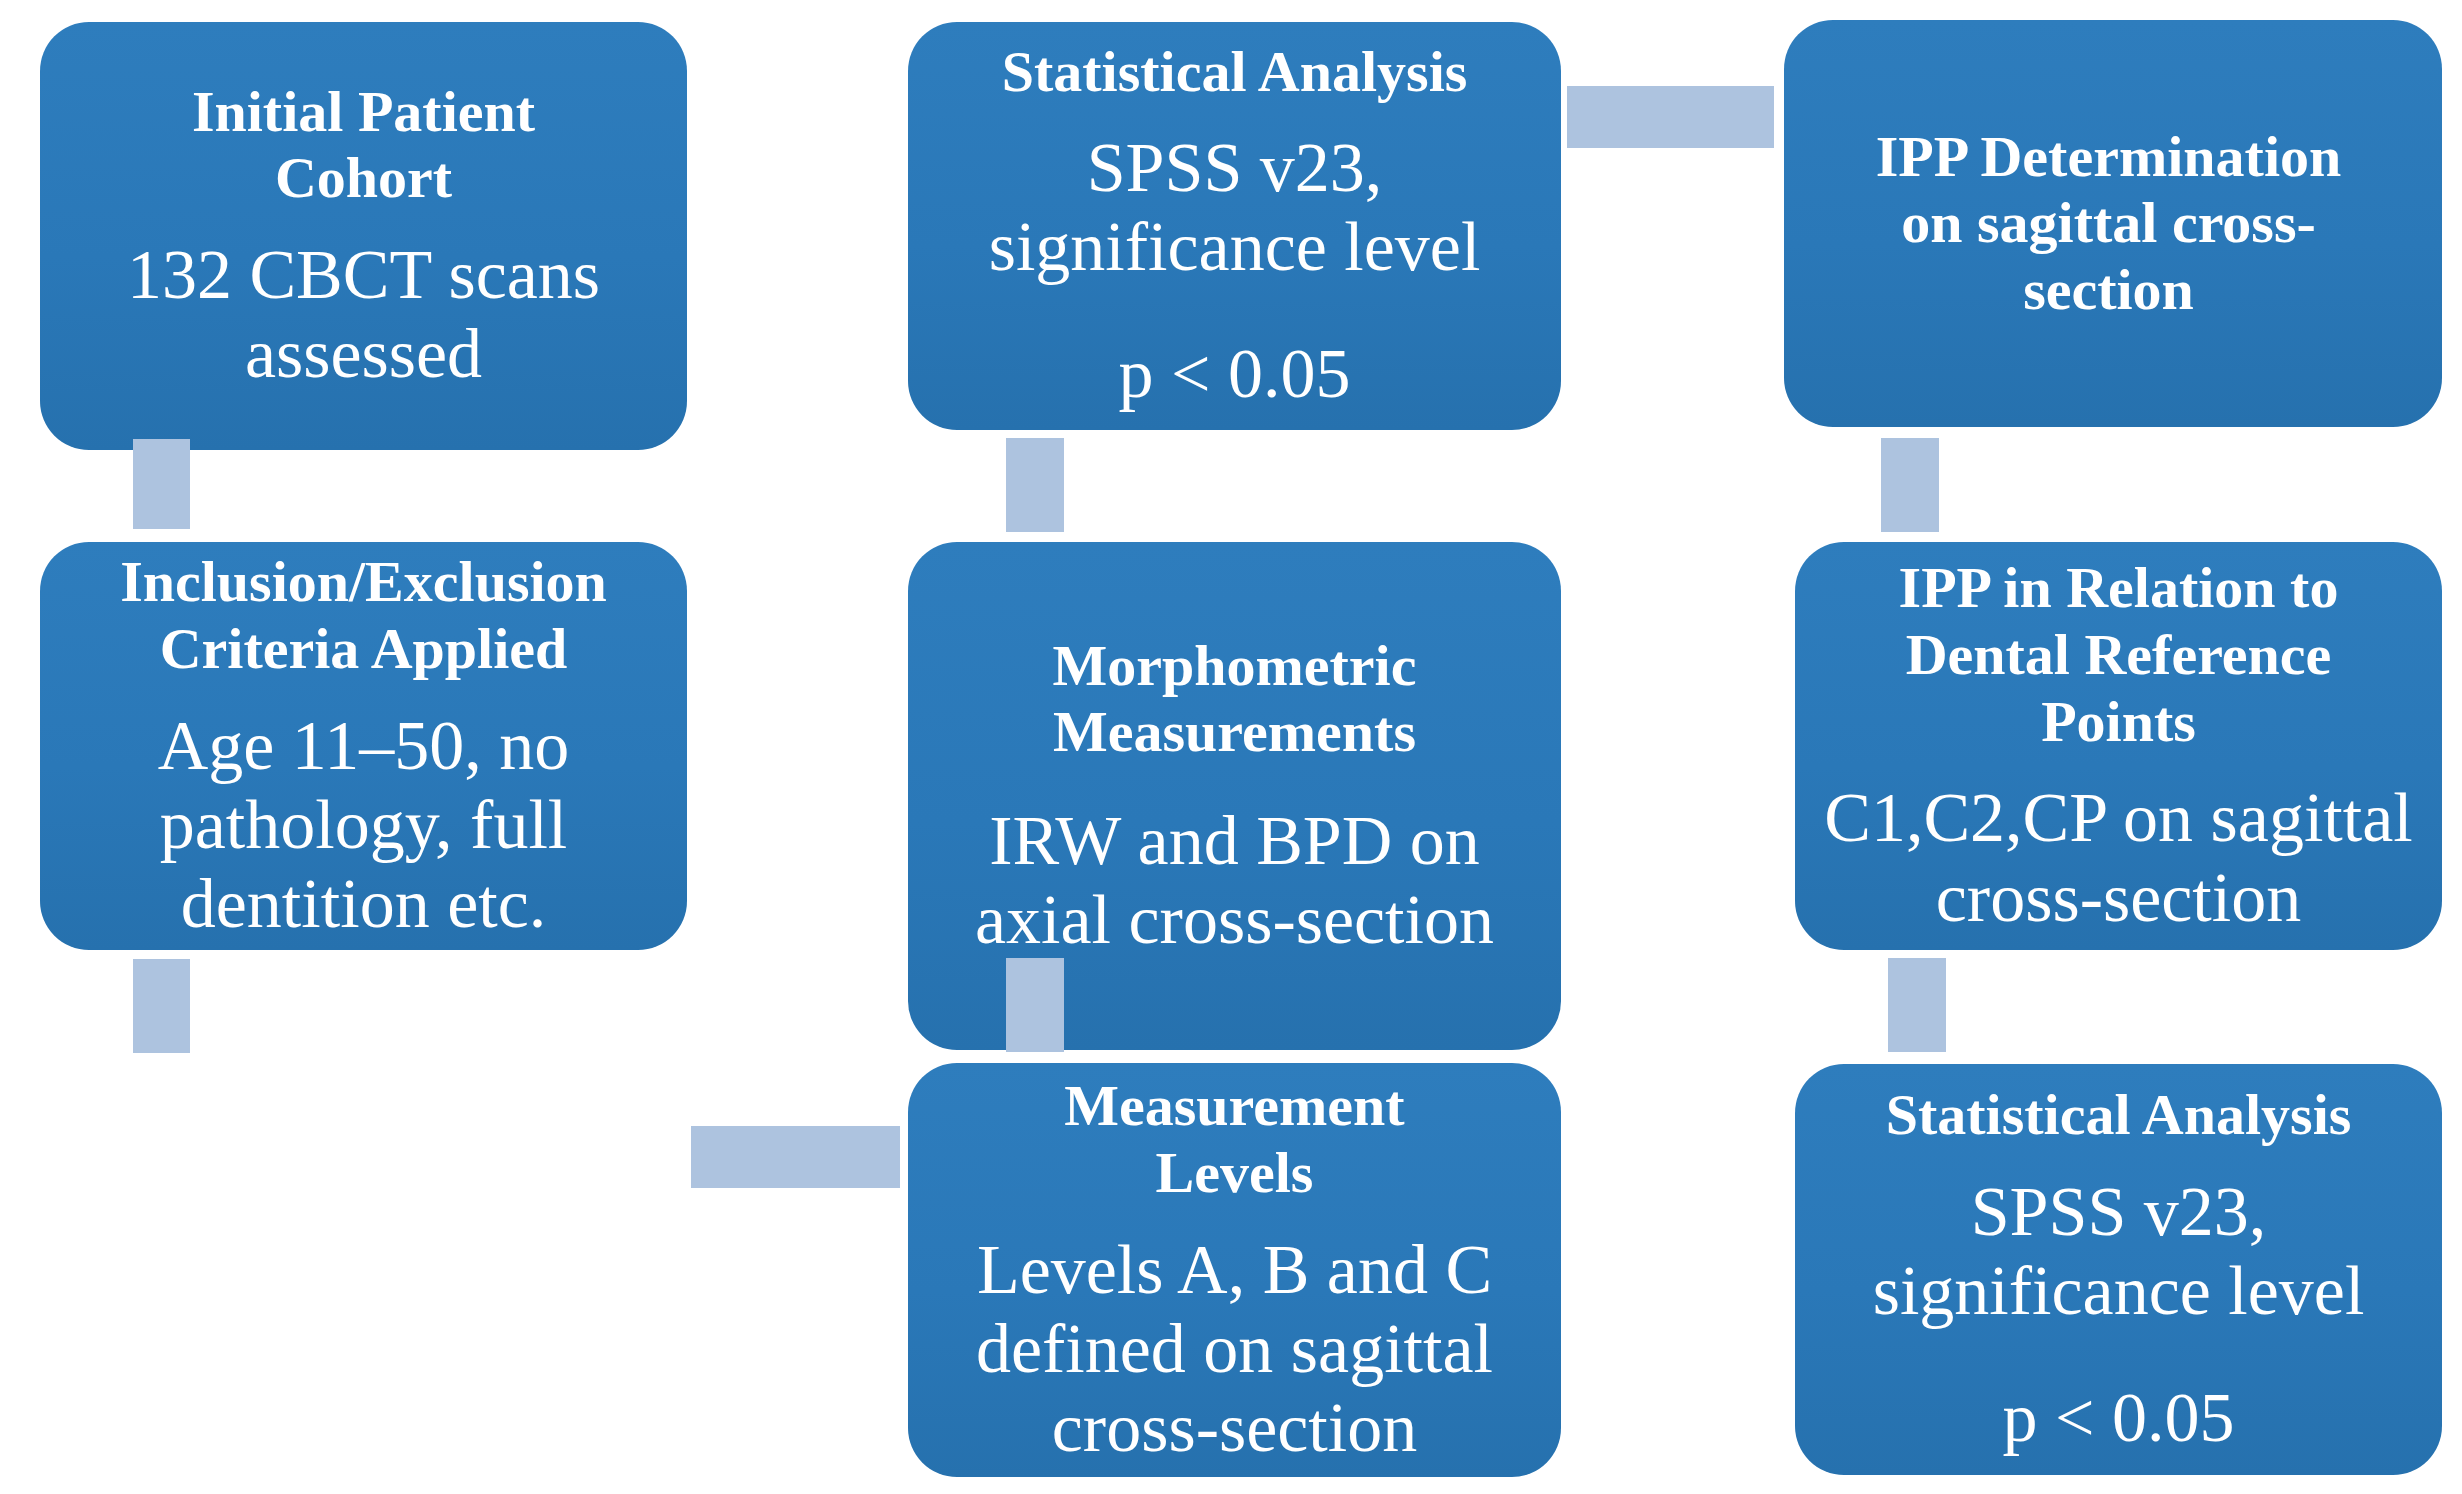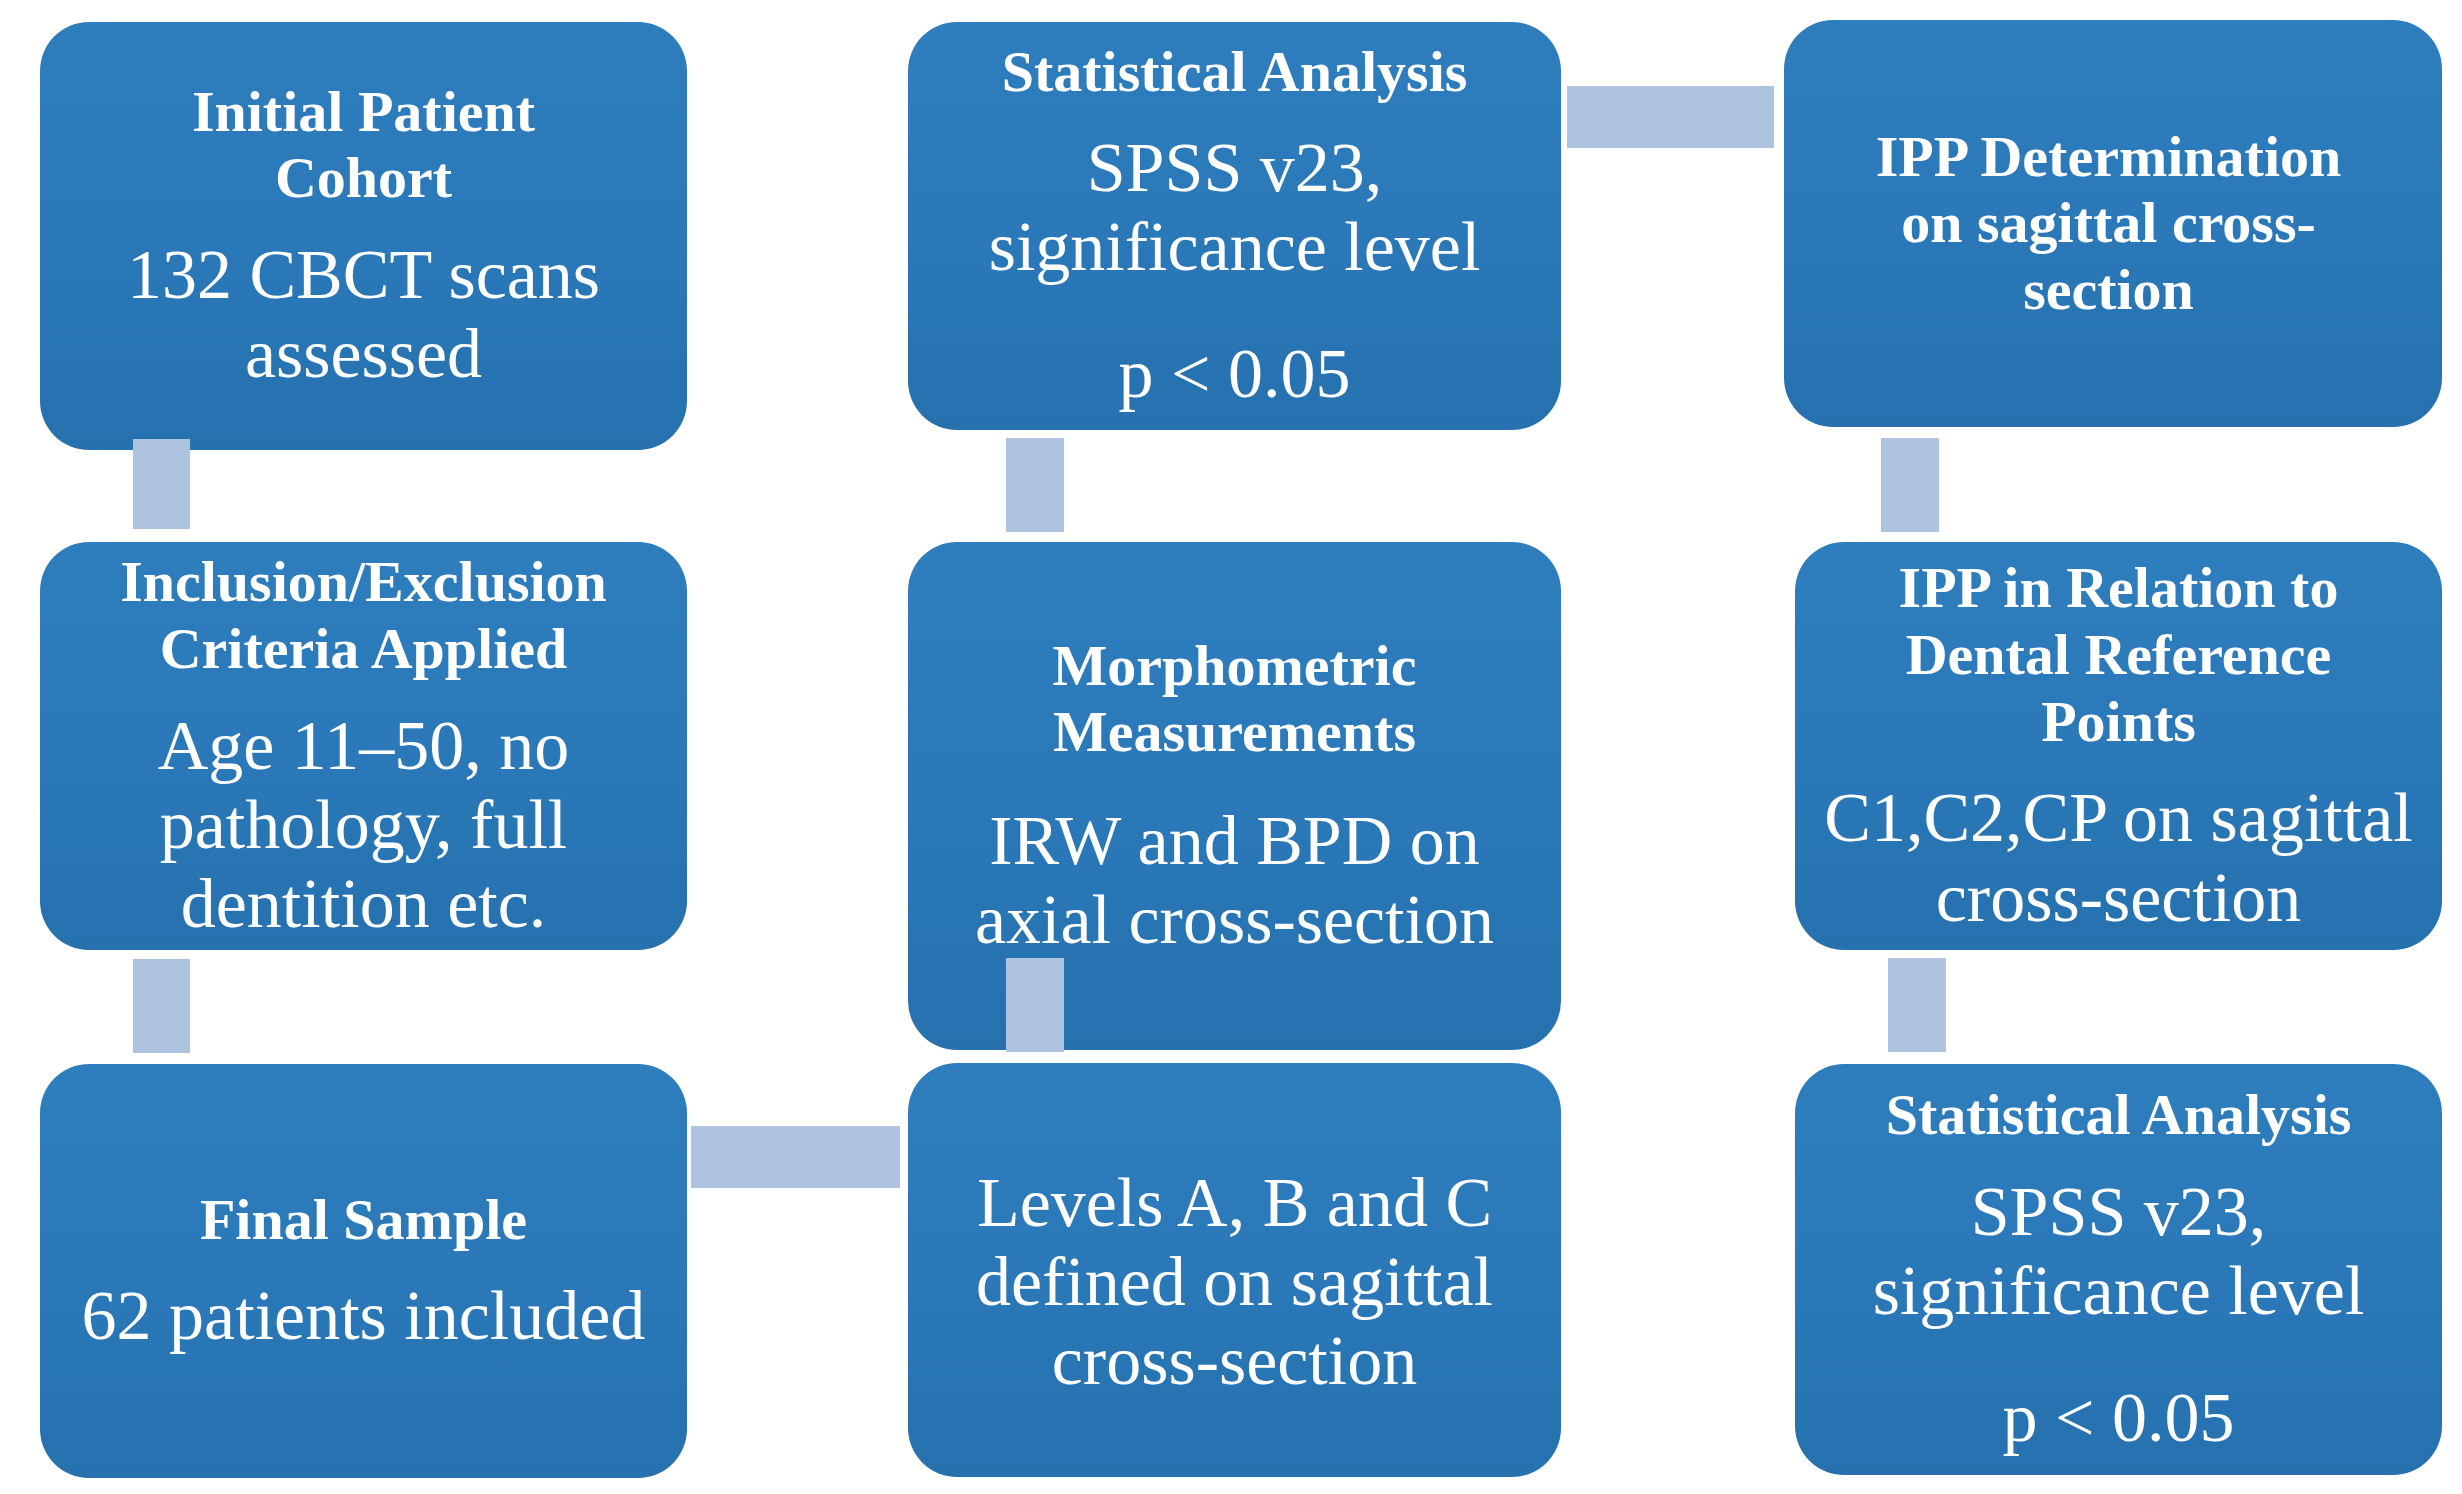--- a/index.html
+++ b/index.html
@@ -80,40 +80,38 @@
   </div>
 
   <div class="box" id="box-l2">
     <div class="title">Inclusion/Exclusion
 Criteria Applied</div>
     <div class="body">Age 11–50, no
 pathology, full
 dentition etc.</div>
   </div>
 
-  <div class="box" id="box-l3">
-    <div class="title">Final Sample</div>
-    <div class="body">62 patients included</div>
-  </div>
 
   <div class="box" id="box-m1">
     <div class="title">Statistical Analysis</div>
     <div class="body">SPSS v23,
 significance level</div>
     <div class="body second">p &lt; 0.05</div>
   </div>
 
   <div class="box" id="box-m2">
     <div class="title">Morphometric
 Measurements</div>
     <div class="body">IRW and BPD on
 axial cross-section</div>
   </div>
 
   <div class="box" id="box-m3">
+    <div class="title">Measurement
+Levels</div>
     <div class="body">Levels A, B and C
 defined on sagittal
 cross-section</div>
   </div>
 
   <div class="box" id="box-r1">
     <div class="title">IPP Determination
 on sagittal cross-
 section</div>
   </div>

